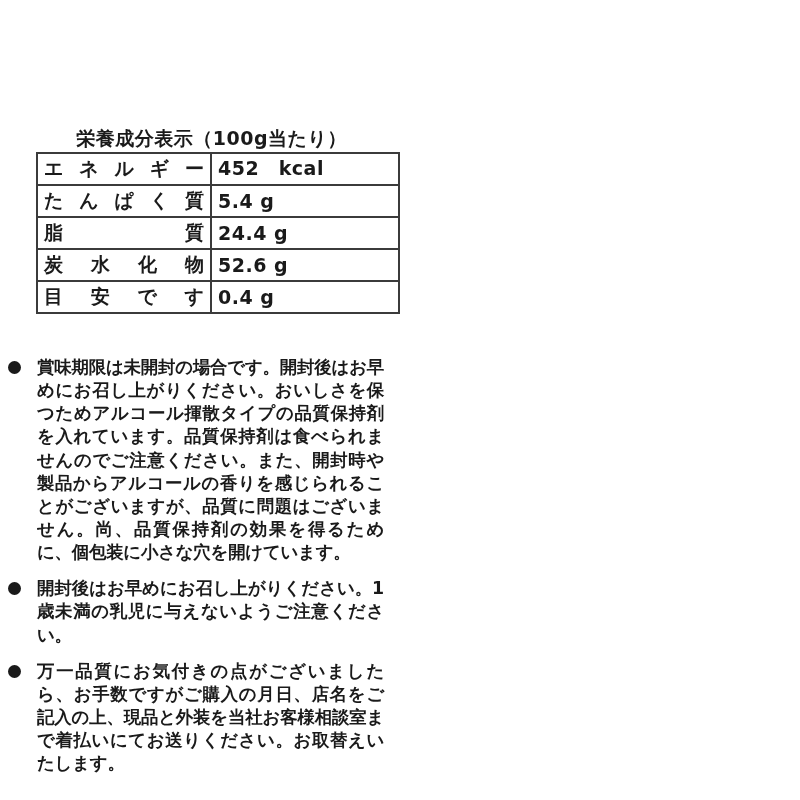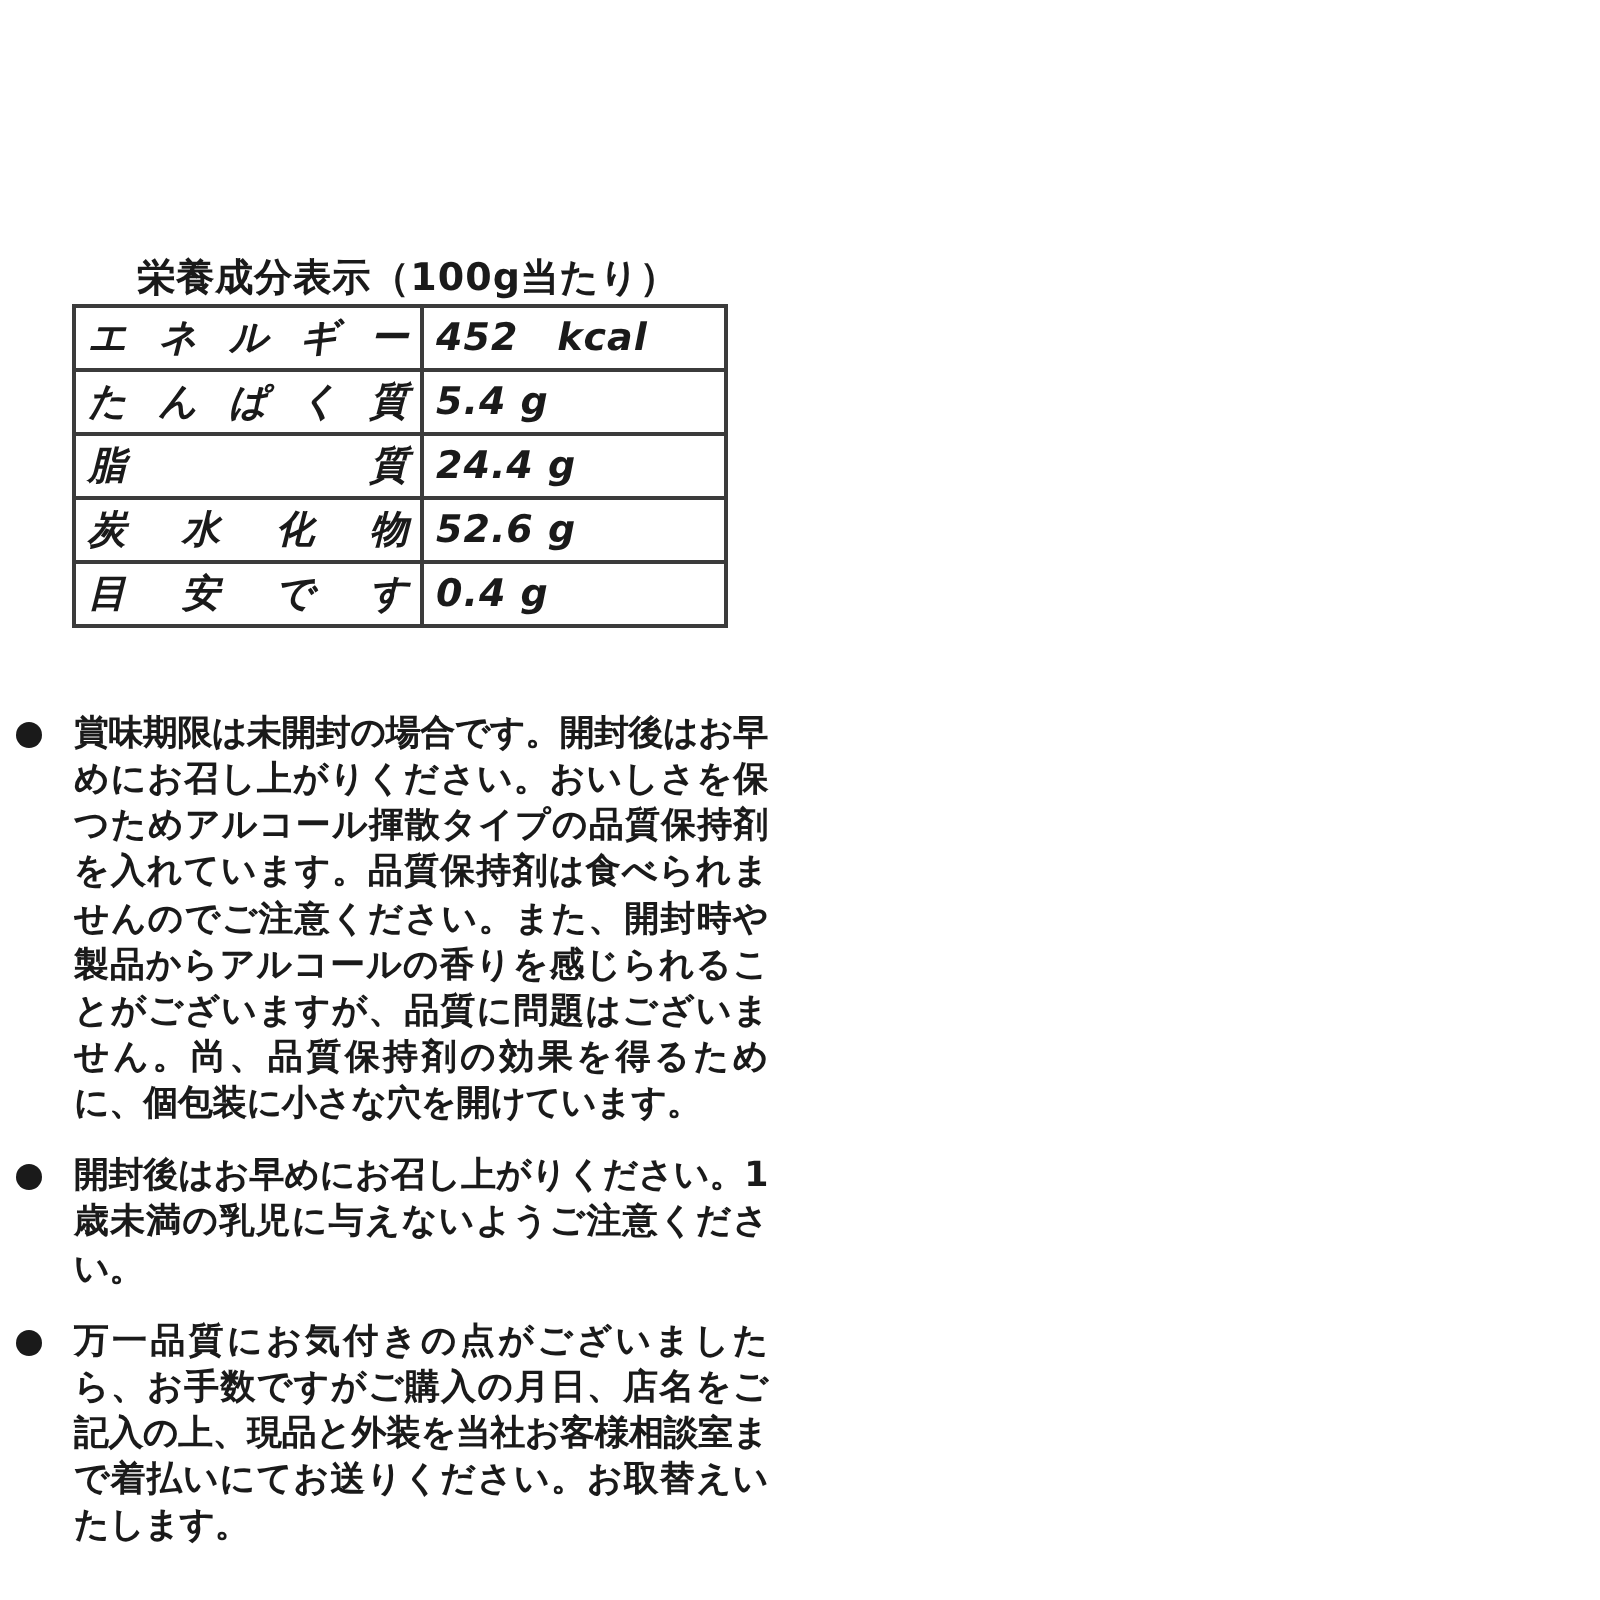--- a/index.html
+++ b/index.html
@@ -27,37 +27,36 @@
     position: absolute;
     left: 400px;
     top: 0;
     width: 400px;
     height: 800px;
   }
 
   
   .nutrition-title {
     position: absolute;
-    left: 40px;
+    left: 19px;
     top: 126px;
     width: 328px;
-    text-align: center;
+    text-align: right;
     font-size: 19px;
     font-weight: 700;
     letter-spacing: 0.5px;
     white-space: nowrap;
   }
   table.nutrition {
     position: absolute;
     left: 36px;
     top: 152px;
-    width: 328px;
+    width: 364px;
     border-collapse: collapse;
     table-layout: fixed;
-    font-style: italic;
   }
   table.nutrition td {
     border: 2px solid #3b3b3b;
     height: 30px;
     padding: 0 6px;
     font-size: 19px;
     font-weight: 700;
   }
   td.nut-label {
     width: 160px;

